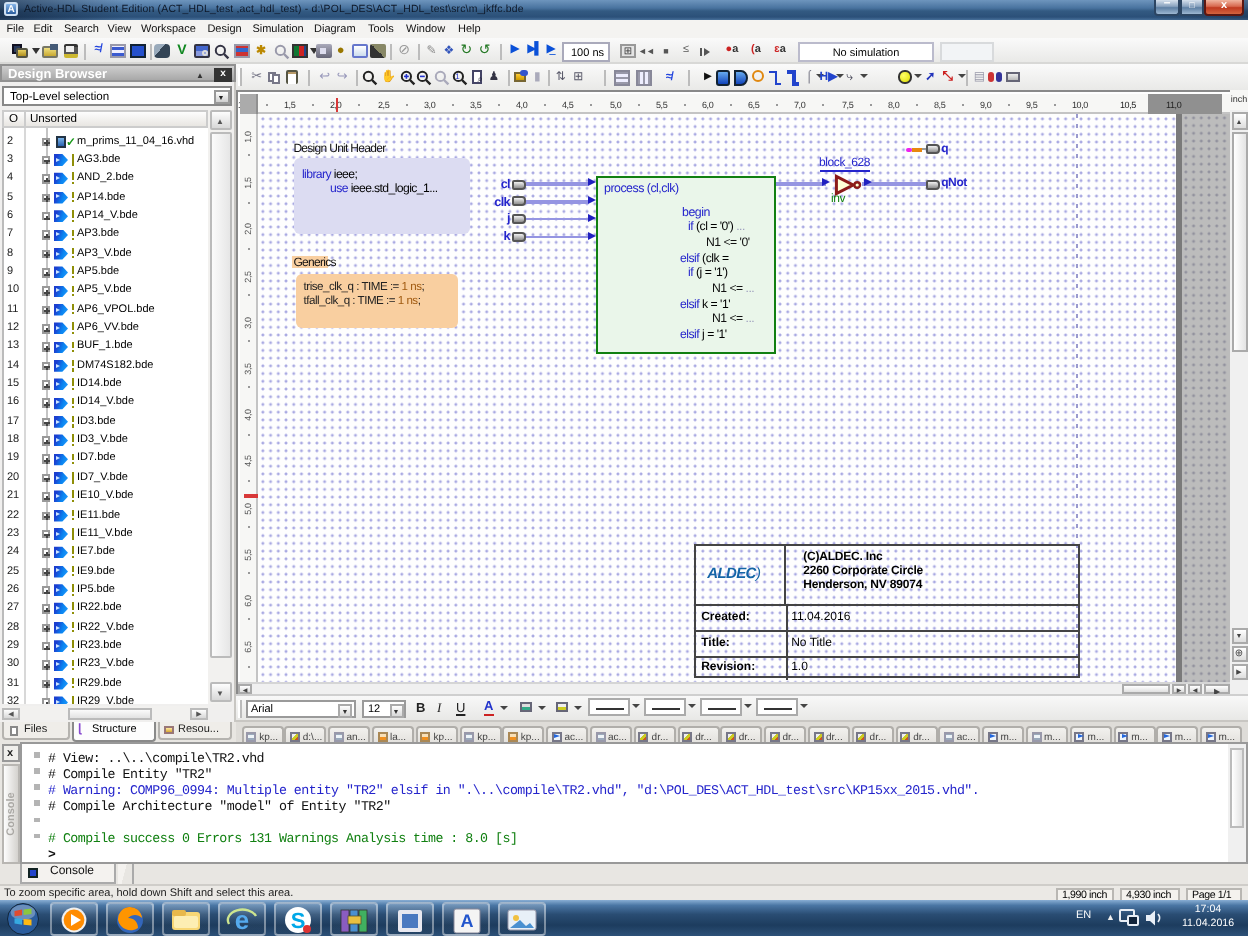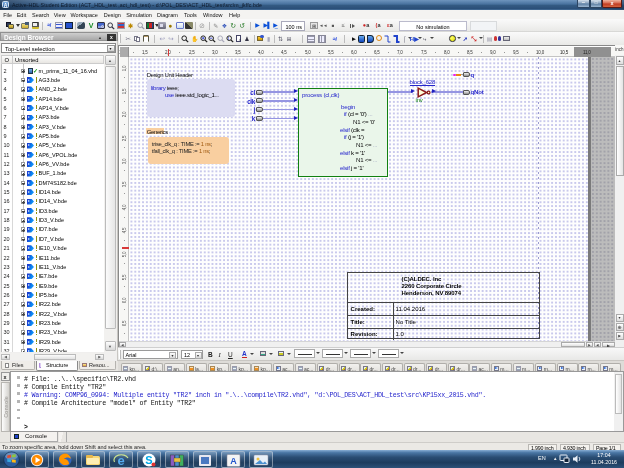--- a/index.html
+++ b/index.html
@@ -705,20 +705,23 @@
 <div class="abs" style="left:430.5px;top:91.1px;width:32.5px;height:1.6px;background:#9595e2"></div>
 <div class="abs" style="left:431.9px;top:89.3px;width:0;height:0;border-left:4.5px solid #2020c0;border-top:2.5px solid transparent;border-bottom:2.5px solid transparent"></div>
 <div class="abs" style="left:452.8px;top:73.6px;width:3.4px;height:2.2px;background:#ee22ee;border-radius:1px"></div>
 <div class="abs" style="left:456.2px;top:73.6px;width:4.5px;height:2.2px;background:#e8870f"></div>
 <div class="abs" style="left:460.7px;top:74.3px;width:2.5px;height:1px;background:#999"></div>
 <div class="port" style="left:463px;top:72.2px"></div>
 <div class="abs" style="left:470.6px;top:71.6px;font-size:6px;font-weight:bold;color:#2525cc">q</div>
 <div class="port" style="left:463px;top:89.6px"></div>
 <div class="abs" style="left:470.6px;top:89px;font-size:6px;font-weight:bold;color:#2525cc;letter-spacing:-0.2px">qNot</div>
 <div class="abs" style="left:346.6px;top:272.3px;width:193px;height:67px;border:1px solid #444;">
+<div class="abs" style="left:0;top:0;width:45px;height:29px;border-right:1px solid #444;">
+  <div class="abs" style="left:6px;top:9px;font-size:7.5px;font-weight:bold;color:#1565a7;font-style:italic;letter-spacing:-0.3px">ALDEC<span style="font-weight:normal">)</span></div>
+</div>
 <div class="abs" style="left:46px;top:0;width:146px;height:29px;">
   <div class="abs" style="left:8px;top:2.5px;font-size:6px;font-weight:bold;line-height:7.3px;letter-spacing:-0.1px">(C)ALDEC. Inc<br>2260 Corporate Circle<br>Henderson, NV 89074</div>
 </div>
 <div class="abs" style="left:0;top:29px;width:191px;height:13px;border-top:1px solid #444;">
   <div class="abs" style="left:3px;top:3px;font-size:6px;font-weight:bold">Created:</div>
   <div class="abs" style="left:48px;top:3px;font-size:6px">11.04.2016</div>
 </div>
 <div class="abs" style="left:0;top:42px;width:191px;height:13px;border-top:1px solid #444;">
   <div class="abs" style="left:3px;top:3px;font-size:6px;font-weight:bold">Title:</div>
   <div class="abs" style="left:48px;top:3px;font-size:6px">No Title</div>
@@ -888,29 +891,30 @@
 </div>
 <div class="abs" style="left:0;top:371px;width:624px;height:71px;background:#e8e6e2;">
 <div class="abs" style="left:0;top:1px;width:10px;height:60px;">
 <div class="abs" style="left:0.5px;top:0;width:9px;height:9px;background:#f0efec;border:0.5px solid #999;font-size:5.5px;line-height:8px;text-align:center;color:#222;font-weight:bold">x</div>
 <div class="abs" style="left:0.5px;top:10px;width:9px;height:50px;background:linear-gradient(90deg,#fdfdfd,#d4d2ce);border:0.5px solid #b8b6b2;overflow:hidden">
 <div style="position:absolute;left:-16px;top:21px;transform:rotate(-90deg);font-size:5.5px;color:#aaa8a4;font-weight:bold;width:40px;text-align:center">Console</div>
 </div>
     </div>
 <div class="abs" style="left:10px;top:0;width:614px;height:60.5px;background:#fff;border:1px solid #999;overflow:hidden">
 <div class="abs" style="left:6px;top:4.1px;width:2.5px;height:2.5px;background:#b4b4b4"></div>
-<div class="abs mono" style="left:13px;top:2.6px;font-size:6.65px;color:#111;white-space:nowrap;letter-spacing:-0.26px"># File: ..\..\specific\TR2.vhd</div>
+<div class="abs mono" style="left:13px;top:2.6px;font-size:6.65px;color:#111;white-space:nowrap;letter-spacing:-0.26px"># View: ..\..\compile\TR2.vhd</div>
 <div class="abs" style="left:6px;top:12.2px;width:2.5px;height:2.5px;background:#b4b4b4"></div>
 <div class="abs mono" style="left:13px;top:10.7px;font-size:6.65px;color:#111;white-space:nowrap;letter-spacing:-0.26px"># Compile Entity "TR2"</div>
 <div class="abs" style="left:6px;top:20.3px;width:2.5px;height:2.5px;background:#b4b4b4"></div>
-<div class="abs mono" style="left:13px;top:18.8px;font-size:6.65px;color:#2424cc;white-space:nowrap;letter-spacing:-0.26px"># Warning: COMP96_0994: Multiple entity "TR2" inch in ".\..\compile\TR2.vhd", "d:\POL_DES\ACT_HDL_test\src\KP15xx_2015.vhd".</div>
+<div class="abs mono" style="left:13px;top:18.8px;font-size:6.65px;color:#2424cc;white-space:nowrap;letter-spacing:-0.26px"># Warning: COMP96_0994: Multiple entity "TR2" elsif in ".\..\compile\TR2.vhd", "d:\POL_DES\ACT_HDL_test\src\KP15xx_2015.vhd".</div>
 <div class="abs" style="left:6px;top:28.4px;width:2.5px;height:2.5px;background:#b4b4b4"></div>
 <div class="abs mono" style="left:13px;top:26.9px;font-size:6.65px;color:#111;white-space:nowrap;letter-spacing:-0.26px"># Compile Architecture "model" of Entity "TR2"</div>
 <div class="abs" style="left:6px;top:36.5px;width:2.5px;height:2.5px;background:#b4b4b4"></div>
 <div class="abs" style="left:6px;top:44.6px;width:2.5px;height:2.5px;background:#b4b4b4"></div>
+<div class="abs mono" style="left:13px;top:43.1px;font-size:6.65px;color:#118011;white-space:nowrap;letter-spacing:-0.26px"># Compile success 0 Errors 131 Warnings  Analysis time :  8.0 [s]</div>
 <div class="abs mono" style="left:13px;top:51.7px;font-size:6.5px;color:#111;font-weight:bold">&gt;</div>
 <div class="abs" style="left:603px;top:0;width:9px;height:59px;background:#f0f0f0;">
         <div class="abs" style="left:1px;top:2px;width:7px;height:40px;background:linear-gradient(90deg,#fff,#e2e2e2);border:0.5px solid #bbb"></div>
       </div>
 </div>
 <div class="abs" style="left:10px;top:60.5px;width:48px;height:10px;background:#f4f2ef;border:0.5px solid #aaa;border-top:none;">
 <div class="abs" style="left:47.5px;top:0;width:8px;height:10px;background:linear-gradient(105deg,#f4f2ef 45%,rgba(0,0,0,0) 46%);border-right:0.5px solid #aaa"></div>
 <div class="abs" style="left:3px;top:2px;width:5px;height:5px;background:#2244cc;border:0.5px solid #122"></div>
 <div class="abs" style="left:14px;top:1.5px;font-size:6px;color:#111">Console</div>
 </div>

